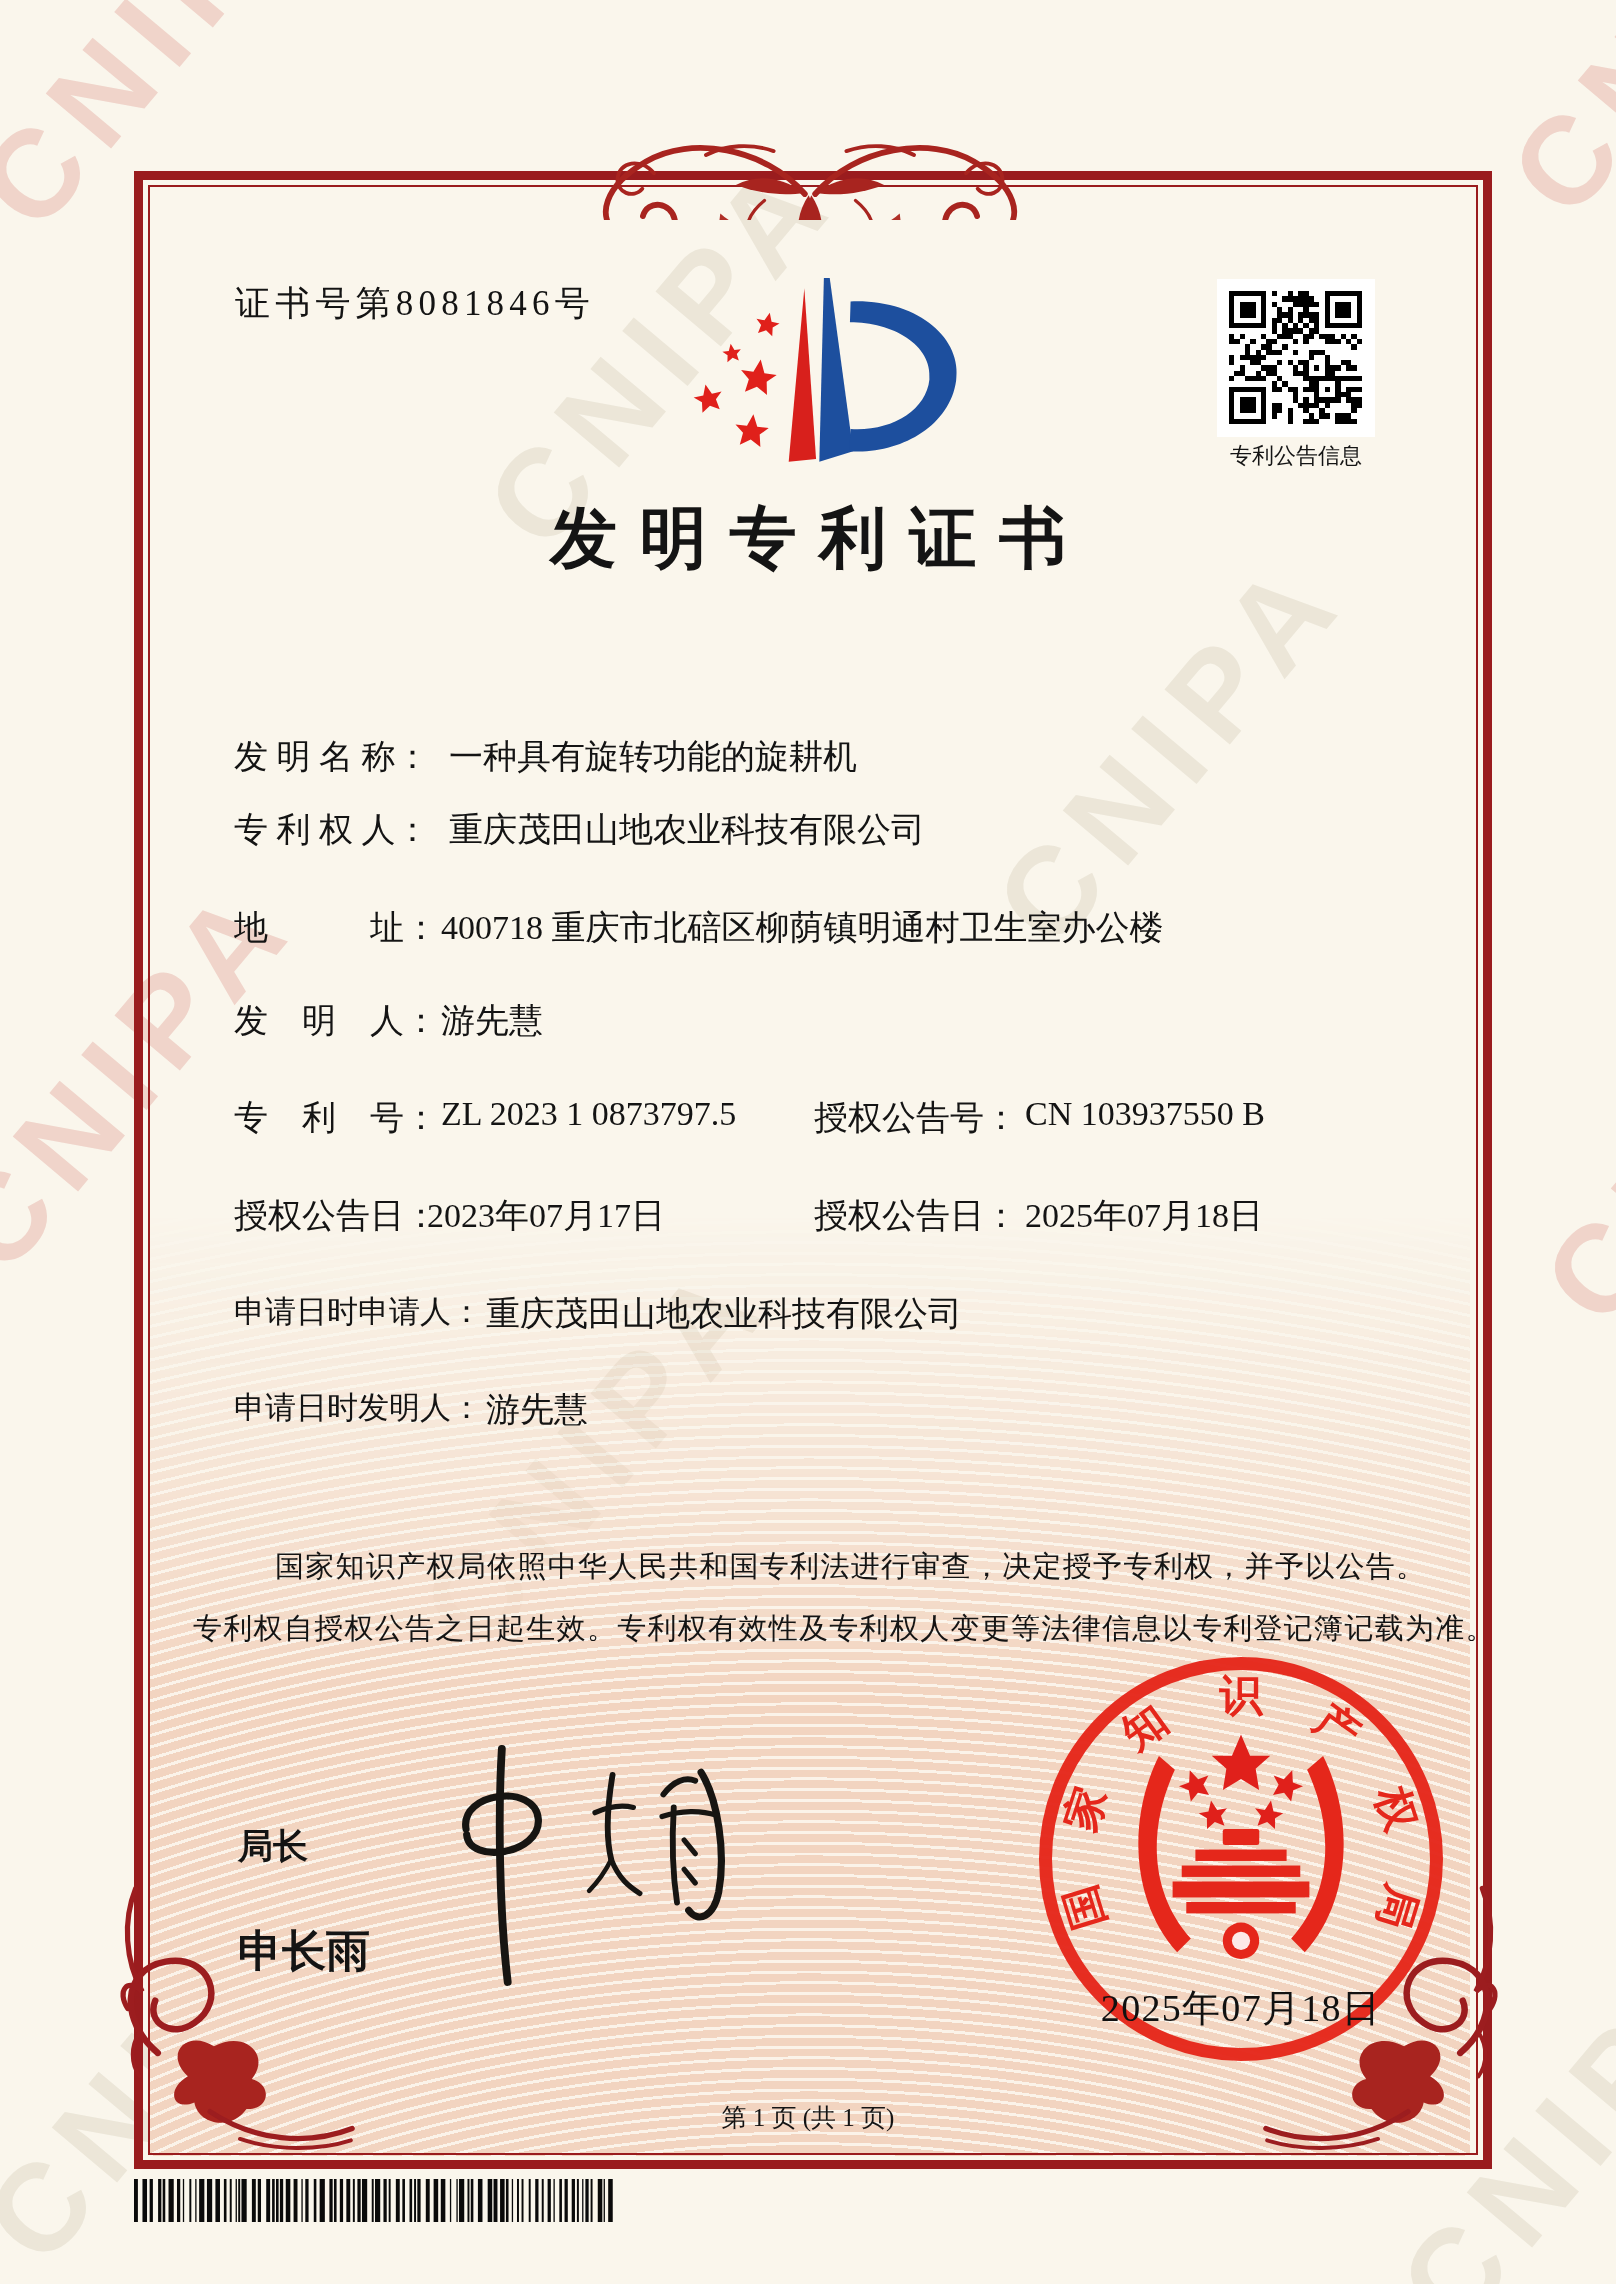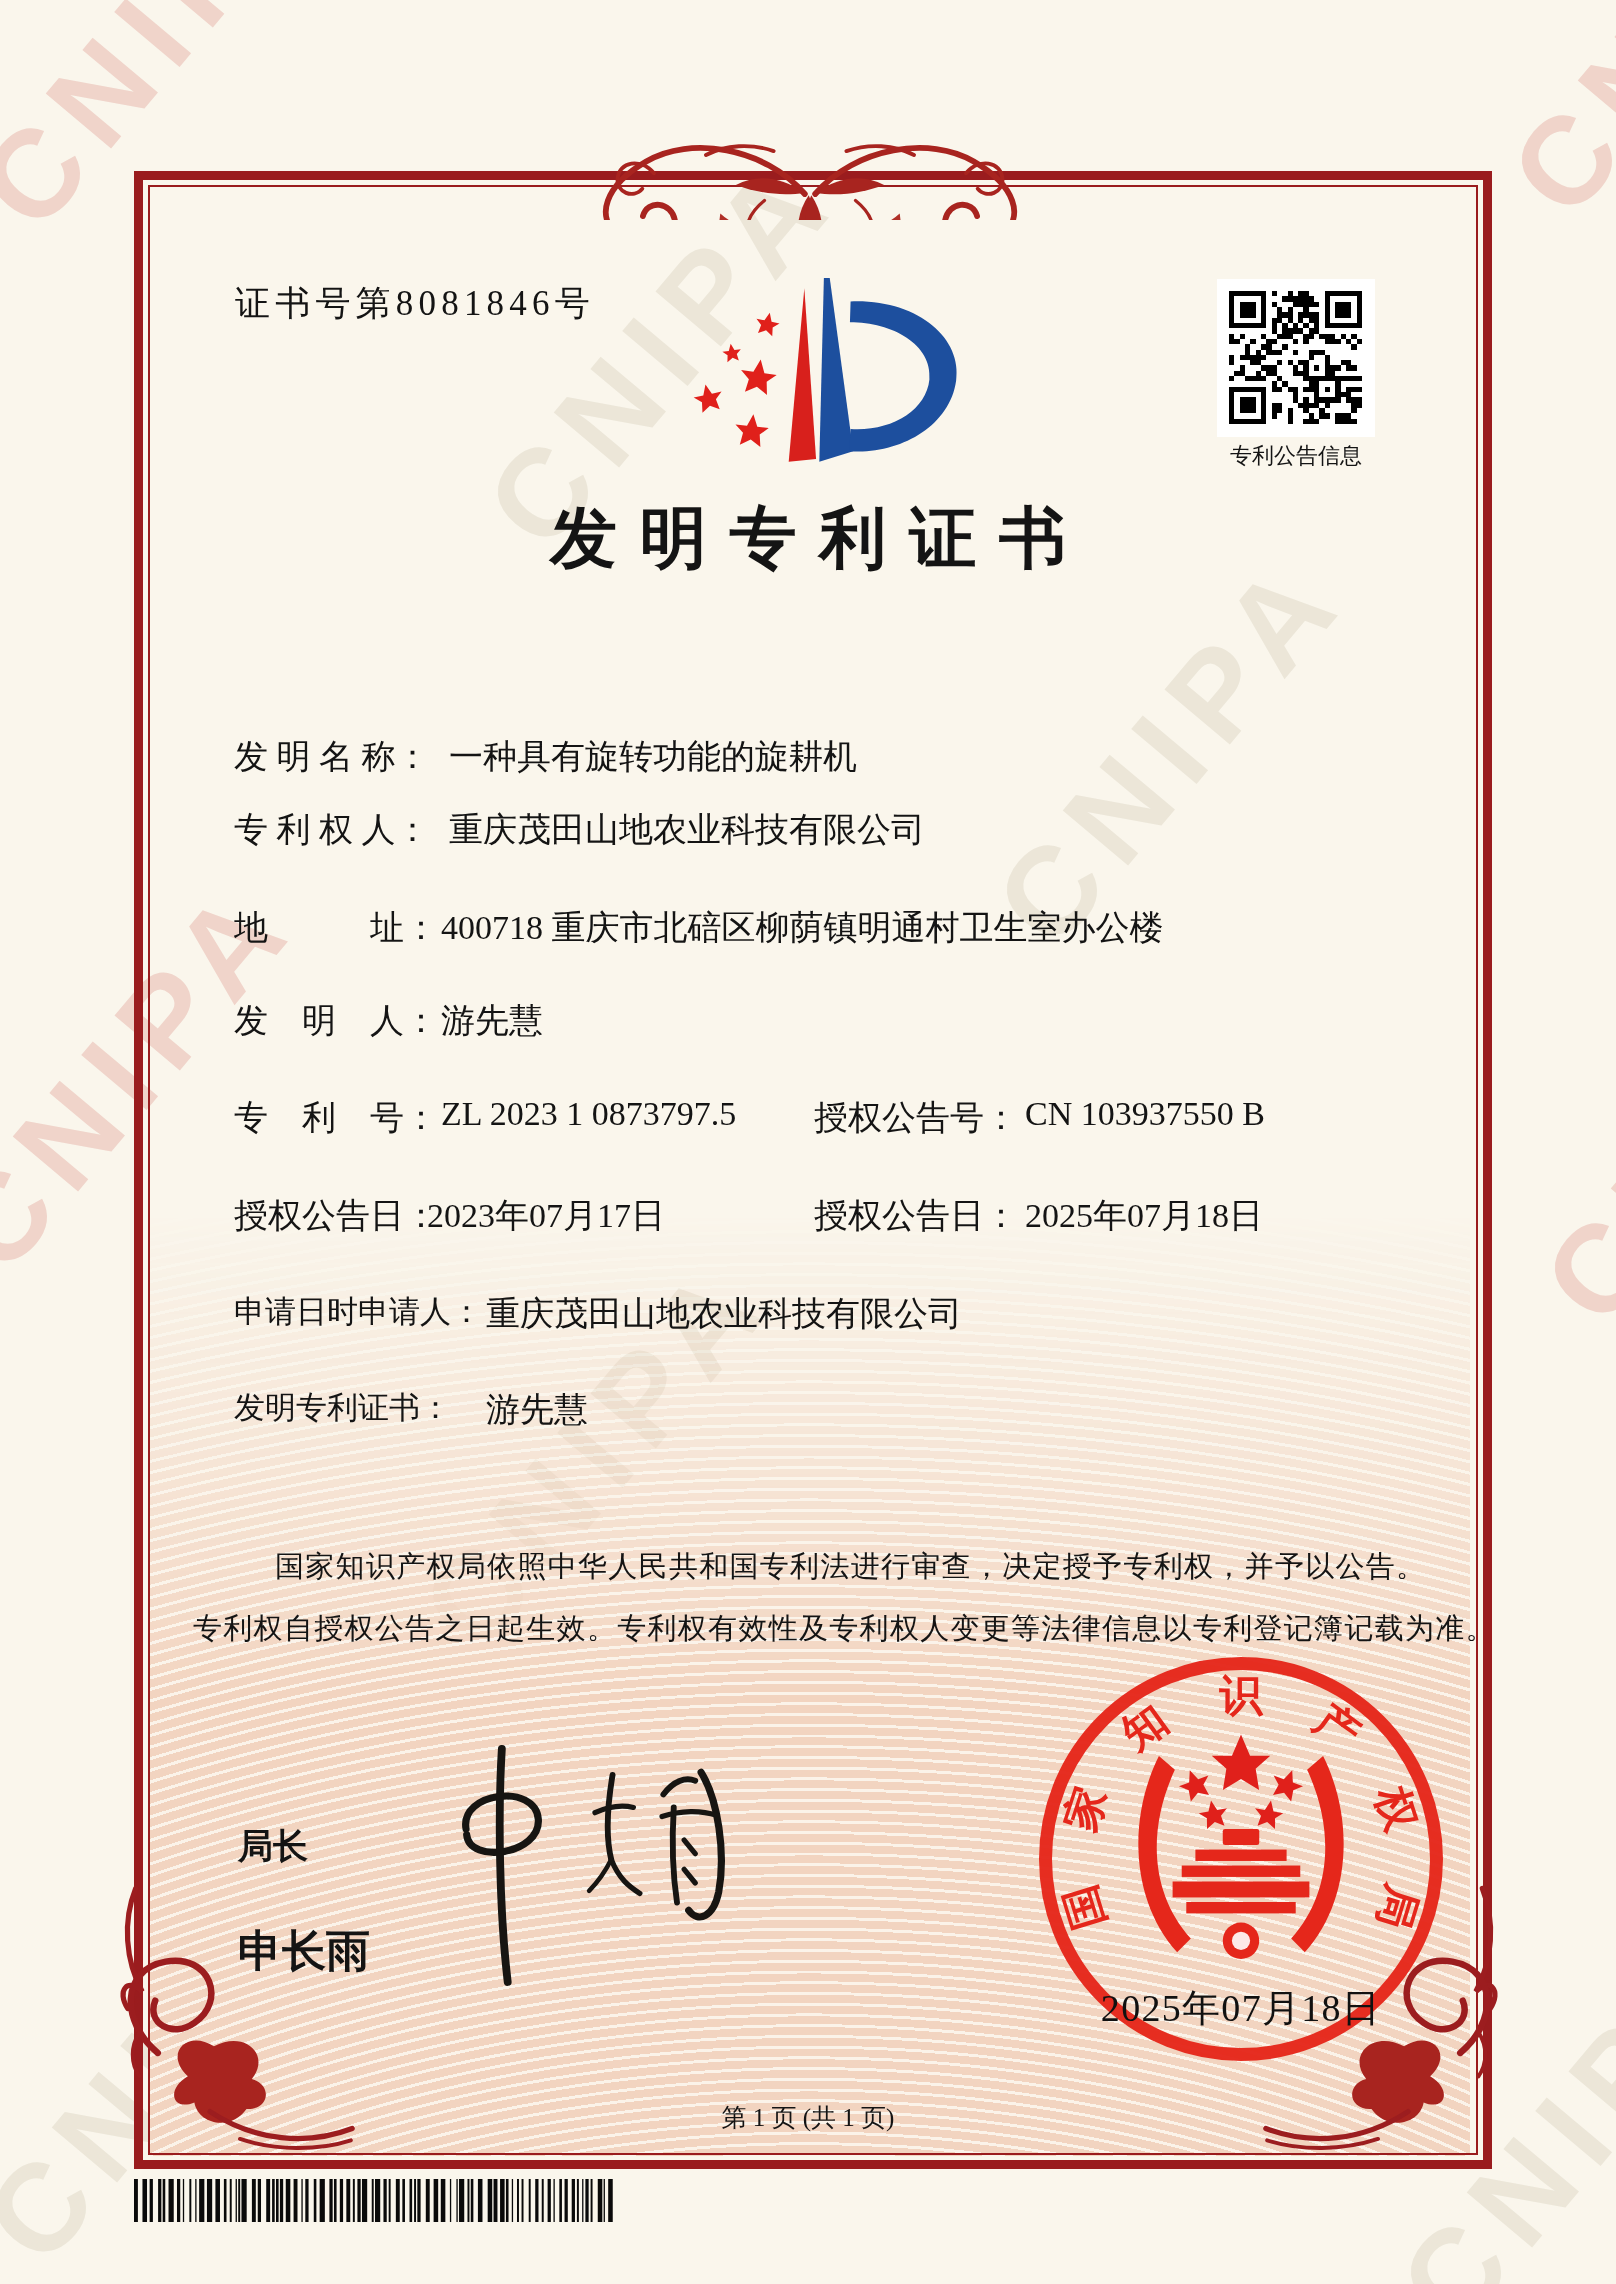--- a/index.html
+++ b/index.html
@@ -381,21 +381,21 @@
 </div>
 <div class="row" style="left:810px;top:1193px;">
   <span class="lab">授权公告日：</span>
   <span class="val" style="left:215px;">2025年07月18日</span>
 </div>
 <div class="row" style="left:230px;top:1291px;">
   <span class="lab small-lab">申请日时申请人：</span>
   <span class="val" style="left:256px;">重庆茂田山地农业科技有限公司</span>
 </div>
 <div class="row" style="left:230px;top:1387px;">
-  <span class="lab small-lab">发明专利证书：</span>
+  <span class="lab small-lab">申请日时发明人：</span>
   <span class="val" style="left:256px;">游先慧</span>
 </div>
 
 <div class="para" style="left:275px;top:1547px;">国家知识产权局依照中华人民共和国专利法进行审查，决定授予专利权，并予以公告。</div>
 <div class="para" style="left:193px;top:1609px;">专利权自授权公告之日起生效。专利权有效性及专利权人变更等法律信息以专利登记簿记载为准。</div>
 
 <div class="abs sig-title">局长</div>
 <div class="abs sig-name">申长雨</div>
 <svg class="abs signature" viewBox="0 0 560 430">
   <g stroke="#171512" fill="none" stroke-linecap="round" stroke-linejoin="round">

